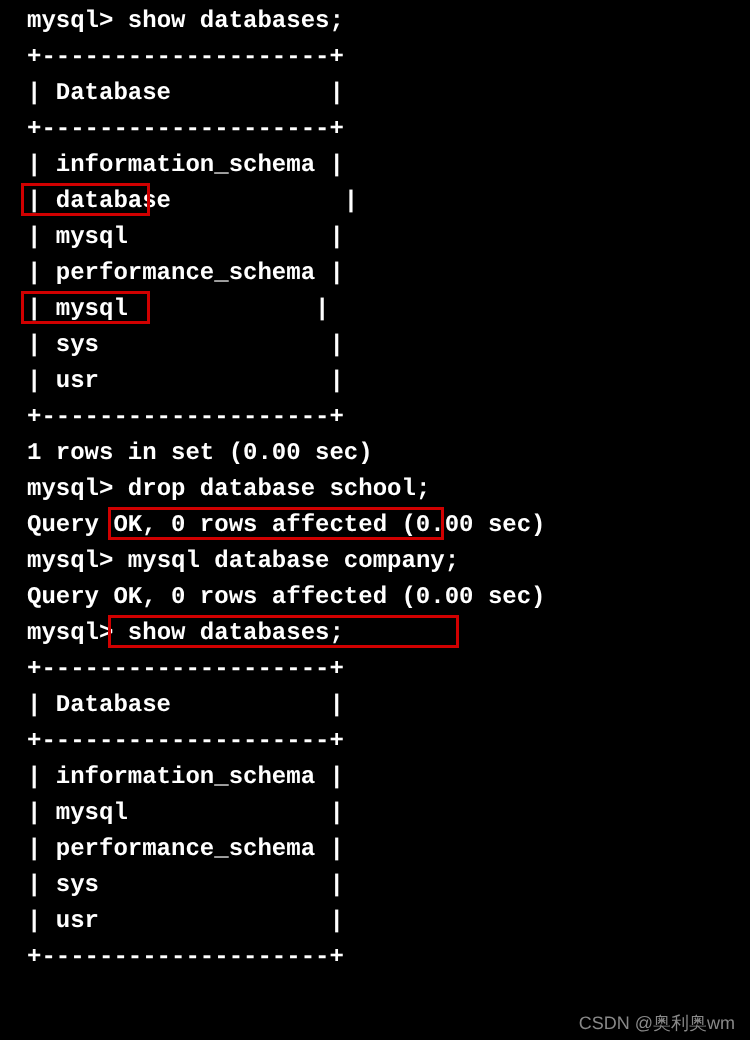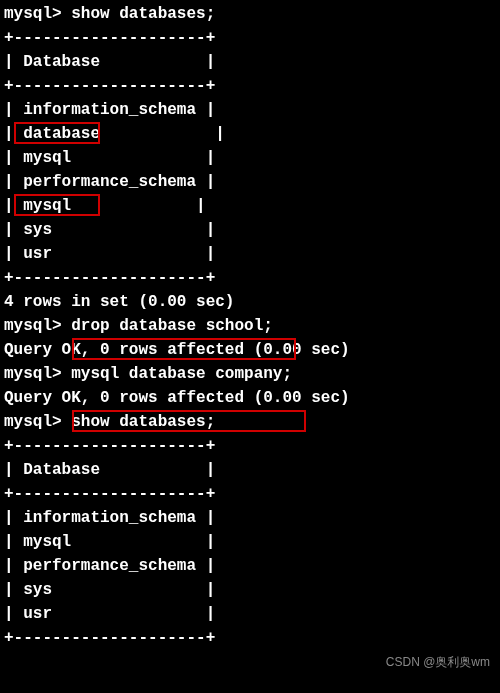--- a/index.html
+++ b/index.html
@@ -15,29 +15,30 @@
       line-height: 1.5;
       width: 500px;
       height: 693px;
       overflow: hidden;
       padding: 2px 4px;
       position: relative;
       font-weight: bold;
     }
     .line {
       white-space: pre;
+      margin-left: 14px;
     }
     .box-highlight {
       position: absolute;
       border: 2px solid #d00000;
       pointer-events: none;
     }
     .watermark {
       position: absolute;
-      bottom: 22px;
+      bottom: 2px;
       right: 10px;
       font-size: 12px;
       color: #888;
       font-weight: normal;
       font-family: Arial, sans-serif;
     }
   </style>
 </head>
 <body>
 
@@ -46,21 +47,21 @@
 <div class="line">| Database           |</div>
 <div class="line">+--------------------+</div>
 <div class="line">| information_schema |</div>
 <div class="line">| database            |</div>
 <div class="line">| mysql              |</div>
 <div class="line">| performance_schema |</div>
 <div class="line">| mysql             |</div>
 <div class="line">| sys                |</div>
 <div class="line">| usr                |</div>
 <div class="line">+--------------------+</div>
-<div class="line">4 rows in set (0.00 sec)</div>
+<div class="line">1 rows in set (0.00 sec)</div>
 <div class="line"></div>
 <div class="line"><span>mysql&gt;</span> <span>drop database school;</span></div>
 <div class="line">Query OK, 0 rows affected (0.00 sec)</div>
 <div class="line"></div>
 <div class="line"><span>mysql&gt;</span> <span>mysql database company;</span></div>
 <div class="line">Query OK, 0 rows affected (0.00 sec)</div>
 <div class="line"></div>
 <div class="line"><span>mysql&gt;</span> <span>show databases;</span></div>
 <div class="line">+--------------------+</div>
 <div class="line">| Database           |</div>

